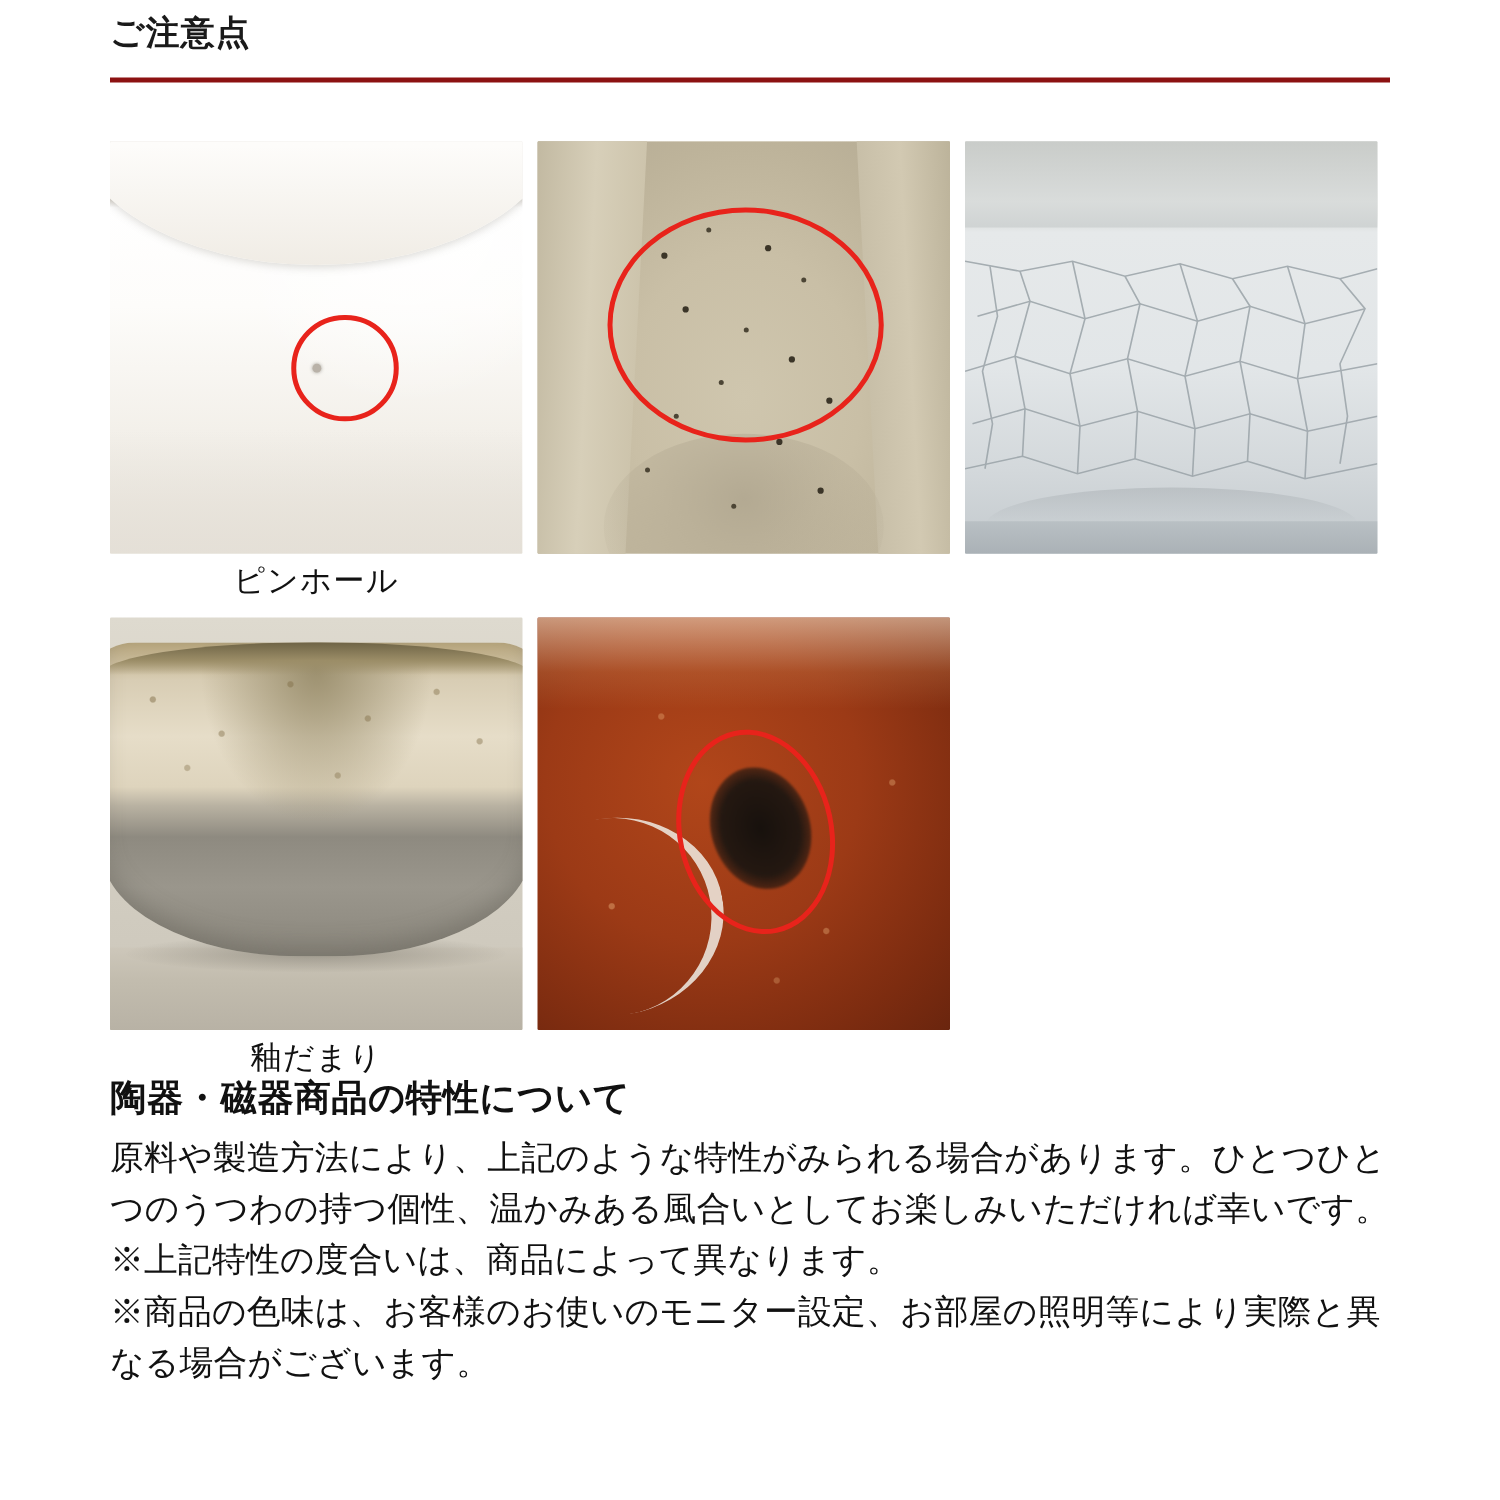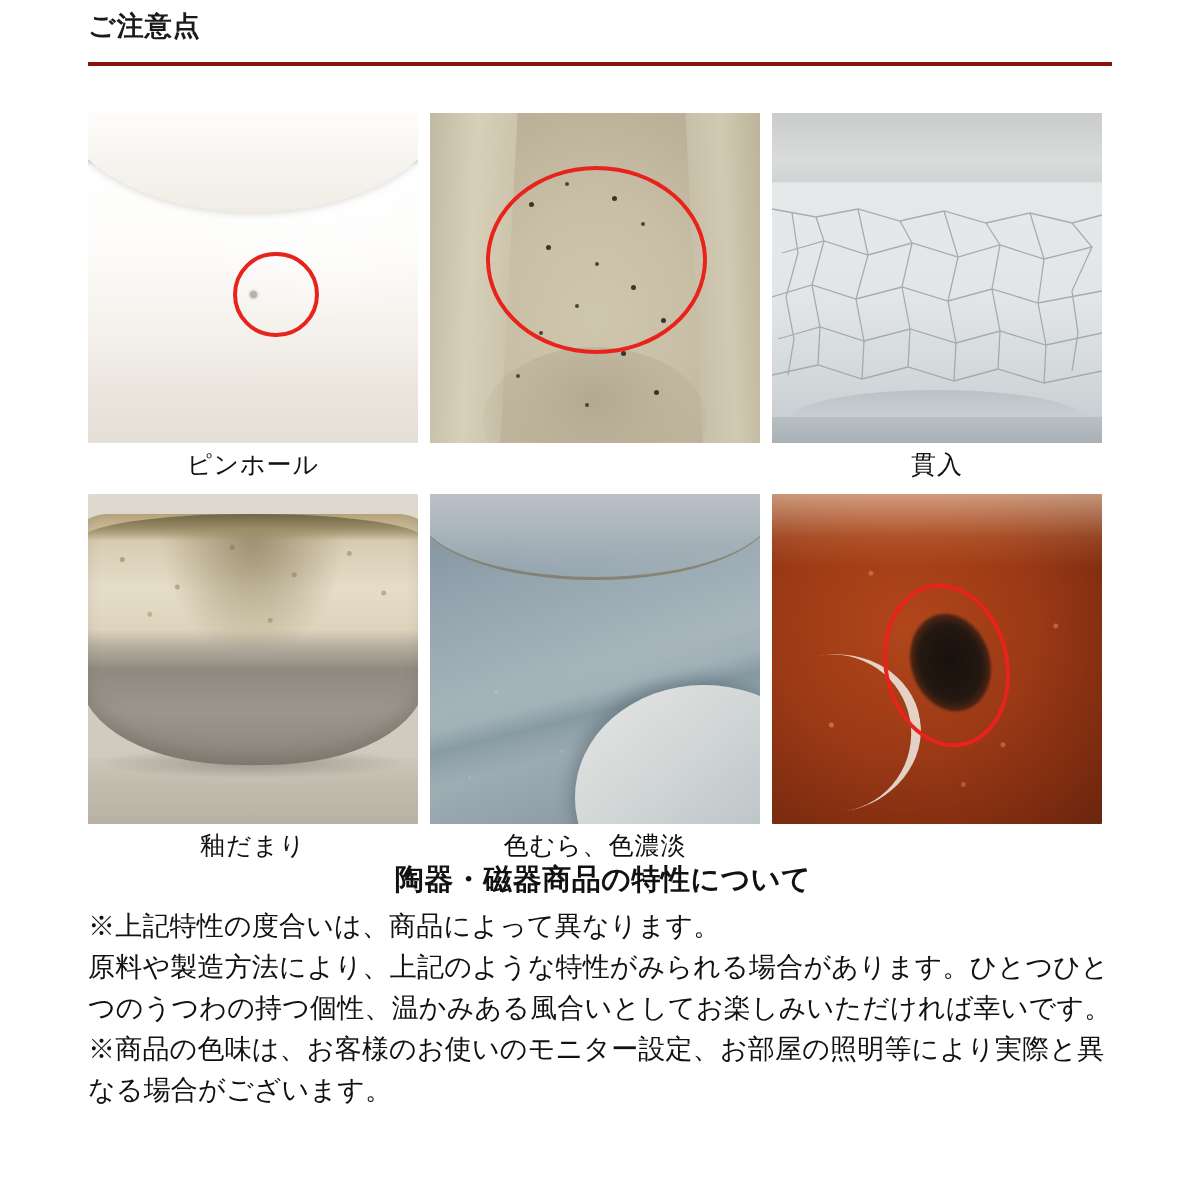--- a/index.html
+++ b/index.html
@@ -340,21 +340,20 @@
     top: 858px;
     width: 1030px;
   }
   .sub-title {
     font-size: 29px;
     font-weight: bold;
     letter-spacing: 0.5px;
     line-height: 1.45;
     margin-bottom: 6px;
     color: #111;
-    text-align: center;
   }
   .para {
     font-size: 27px;
     line-height: 1.52;
     color: #111;
     letter-spacing: 0.2px;
   }
 </style>
 </head>
 <body>
@@ -415,57 +414,46 @@
             <path d="M172 98 L186 144 L176 188 L184 230 L182 268"></path>
             <path d="M214 110 L228 132 L220 176 L228 218 L226 256"></path>
             <path d="M258 100 L272 146 L266 190 L274 232 L272 270"></path>
             <path d="M300 110 L320 134 L300 178 L306 220 L300 258"></path>
             <path d="M20 100 L26 140 L14 184 L22 226 L16 262"></path>
           </g>
         </svg>
         <div class="foot"></div>
         <div class="base"></div>
       </div>
-      <div class="caption">貫入</div>
     </div>
 
     <div class="cell">
       <div class="photo ph4">
         <div class="table"></div>
         <div class="shadow"></div>
         <div class="body"></div>
         <div class="rimdark"></div>
         <div class="speckle"></div>
       </div>
       <div class="caption">釉だまり</div>
     </div>
 
-    <div class="cell">
-      <div class="photo ph5">
-        <div class="topglaze"></div>
-        <div class="rimline"></div>
-        <div class="band"></div>
-        <div class="grain"></div>
-        <div class="edge"></div>
-      </div>
-      <div class="caption">色むら、色濃淡</div>
-    </div>
 
     <div class="cell last">
       <div class="photo ph6">
         <div class="sheen"></div>
         <div class="specks"></div>
         <div class="pool"></div>
         <div class="rimwhite"></div>
         <div class="oval" style="left:34%;top:27%;width:38%;height:50%;transform:rotate(-12deg);"></div>
       </div>
     </div>
 
   </div>
 
   <div class="textblock">
     <div class="sub-title">陶器・磁器商品の特性について</div>
+    <div class="para">原料や製造方法により、上記のような特性がみられる場合があります。ひとつひとつのうつわの持つ個性、温かみある風合いとしてお楽しみいただければ幸いです。</div>
     <div class="para">※上記特性の度合いは、商品によって異なります。</div>
-    <div class="para">原料や製造方法により、上記のような特性がみられる場合があります。ひとつひとつのうつわの持つ個性、温かみある風合いとしてお楽しみいただければ幸いです。</div>
     <div class="para">※商品の色味は、お客様のお使いのモニター設定、お部屋の照明等により実際と異なる場合がございます。</div>
   </div>
 
 </div>
 
 </body></html>

